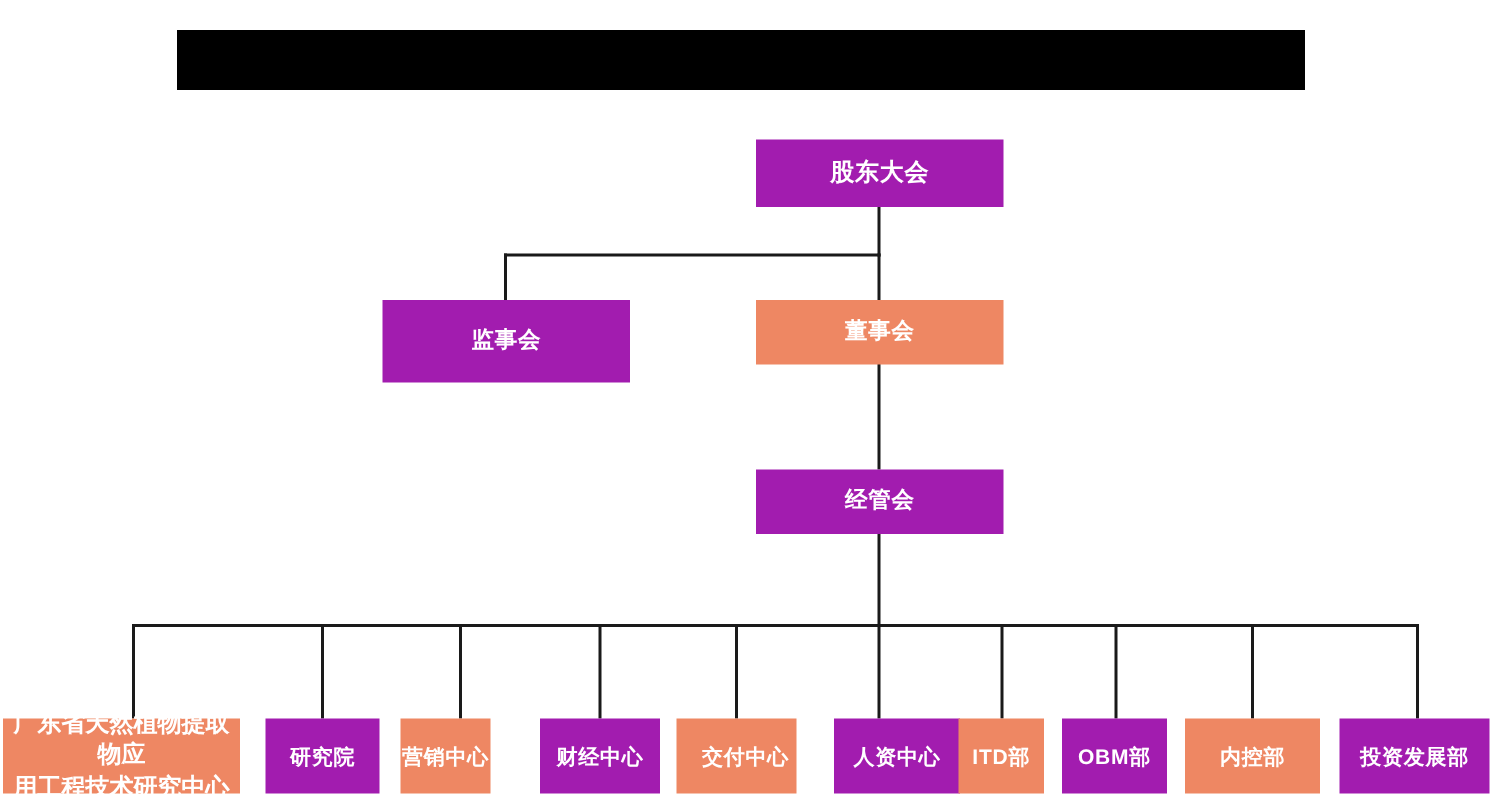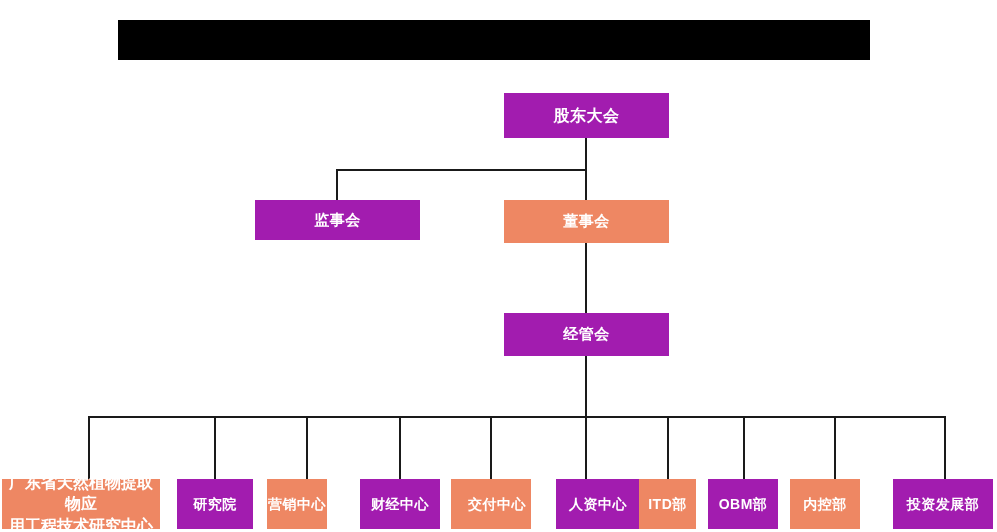--- a/index.html
+++ b/index.html
@@ -87,21 +87,21 @@
   <div class="line v" style="left:399px; top:416px; height:63px;"></div>
   <div class="line v" style="left:490px; top:416px; height:63px;"></div>
   <div class="line v" style="left:585px; top:416px; height:63px;"></div>
   <div class="line v" style="left:667px; top:416px; height:63px;"></div>
   <div class="line v" style="left:743px; top:416px; height:63px;"></div>
   <div class="line v" style="left:834px; top:416px; height:63px;"></div>
   <div class="line v" style="left:944px; top:416px; height:63px;"></div>
 
   <div class="node deep t1" style="left:504px; top:93px; width:165px; height:45px;">股东大会</div>
 
-  <div class="node deep t2" style="left:255px; top:200px; width:165px; height:40px;">监事会</div>
+  <div class="node deep t2" style="left:255px; top:200px; width:165px; height:55px;">监事会</div>
 
   <div class="node light t2" style="left:504px; top:200px; width:165px; height:43px;">董事会</div>
 
   <div class="node deep t3" style="left:504px; top:313px; width:165px; height:43px;">经管会</div>
 
   <div class="node light leaf small" style="left:2px; top:479px; width:158px; height:50px; flex-direction:column;">
     <span>广东省天然植物提取物应</span>
     <span>用工程技术研究中心</span>
   </div>
 
@@ -112,17 +112,17 @@
   <div class="node deep leaf" style="left:360px; top:479px; width:80px; height:50px;">财经中心</div>
 
   <div class="node light leaf" style="left:451px; top:479px; width:80px; height:50px;padding-left:12px;">交付中心</div>
 
   <div class="node deep leaf" style="left:556px; top:479px; width:84px; height:50px;">人资中心</div>
 
   <div class="node light leaf" style="left:639px; top:479px; width:57px; height:50px;">ITD部</div>
 
   <div class="node deep leaf" style="left:708px; top:479px; width:70px; height:50px;">OBM部</div>
 
-  <div class="node light leaf" style="left:790px; top:479px; width:70px; height:50px;">内控部</div>
+  <div class="node light leaf" style="left:790px; top:479px; width:90px; height:50px;">内控部</div>
 
   <div class="node deep leaf" style="left:893px; top:479px; width:100px; height:50px;">投资发展部</div>
 
 </div>
 
 </body></html>

